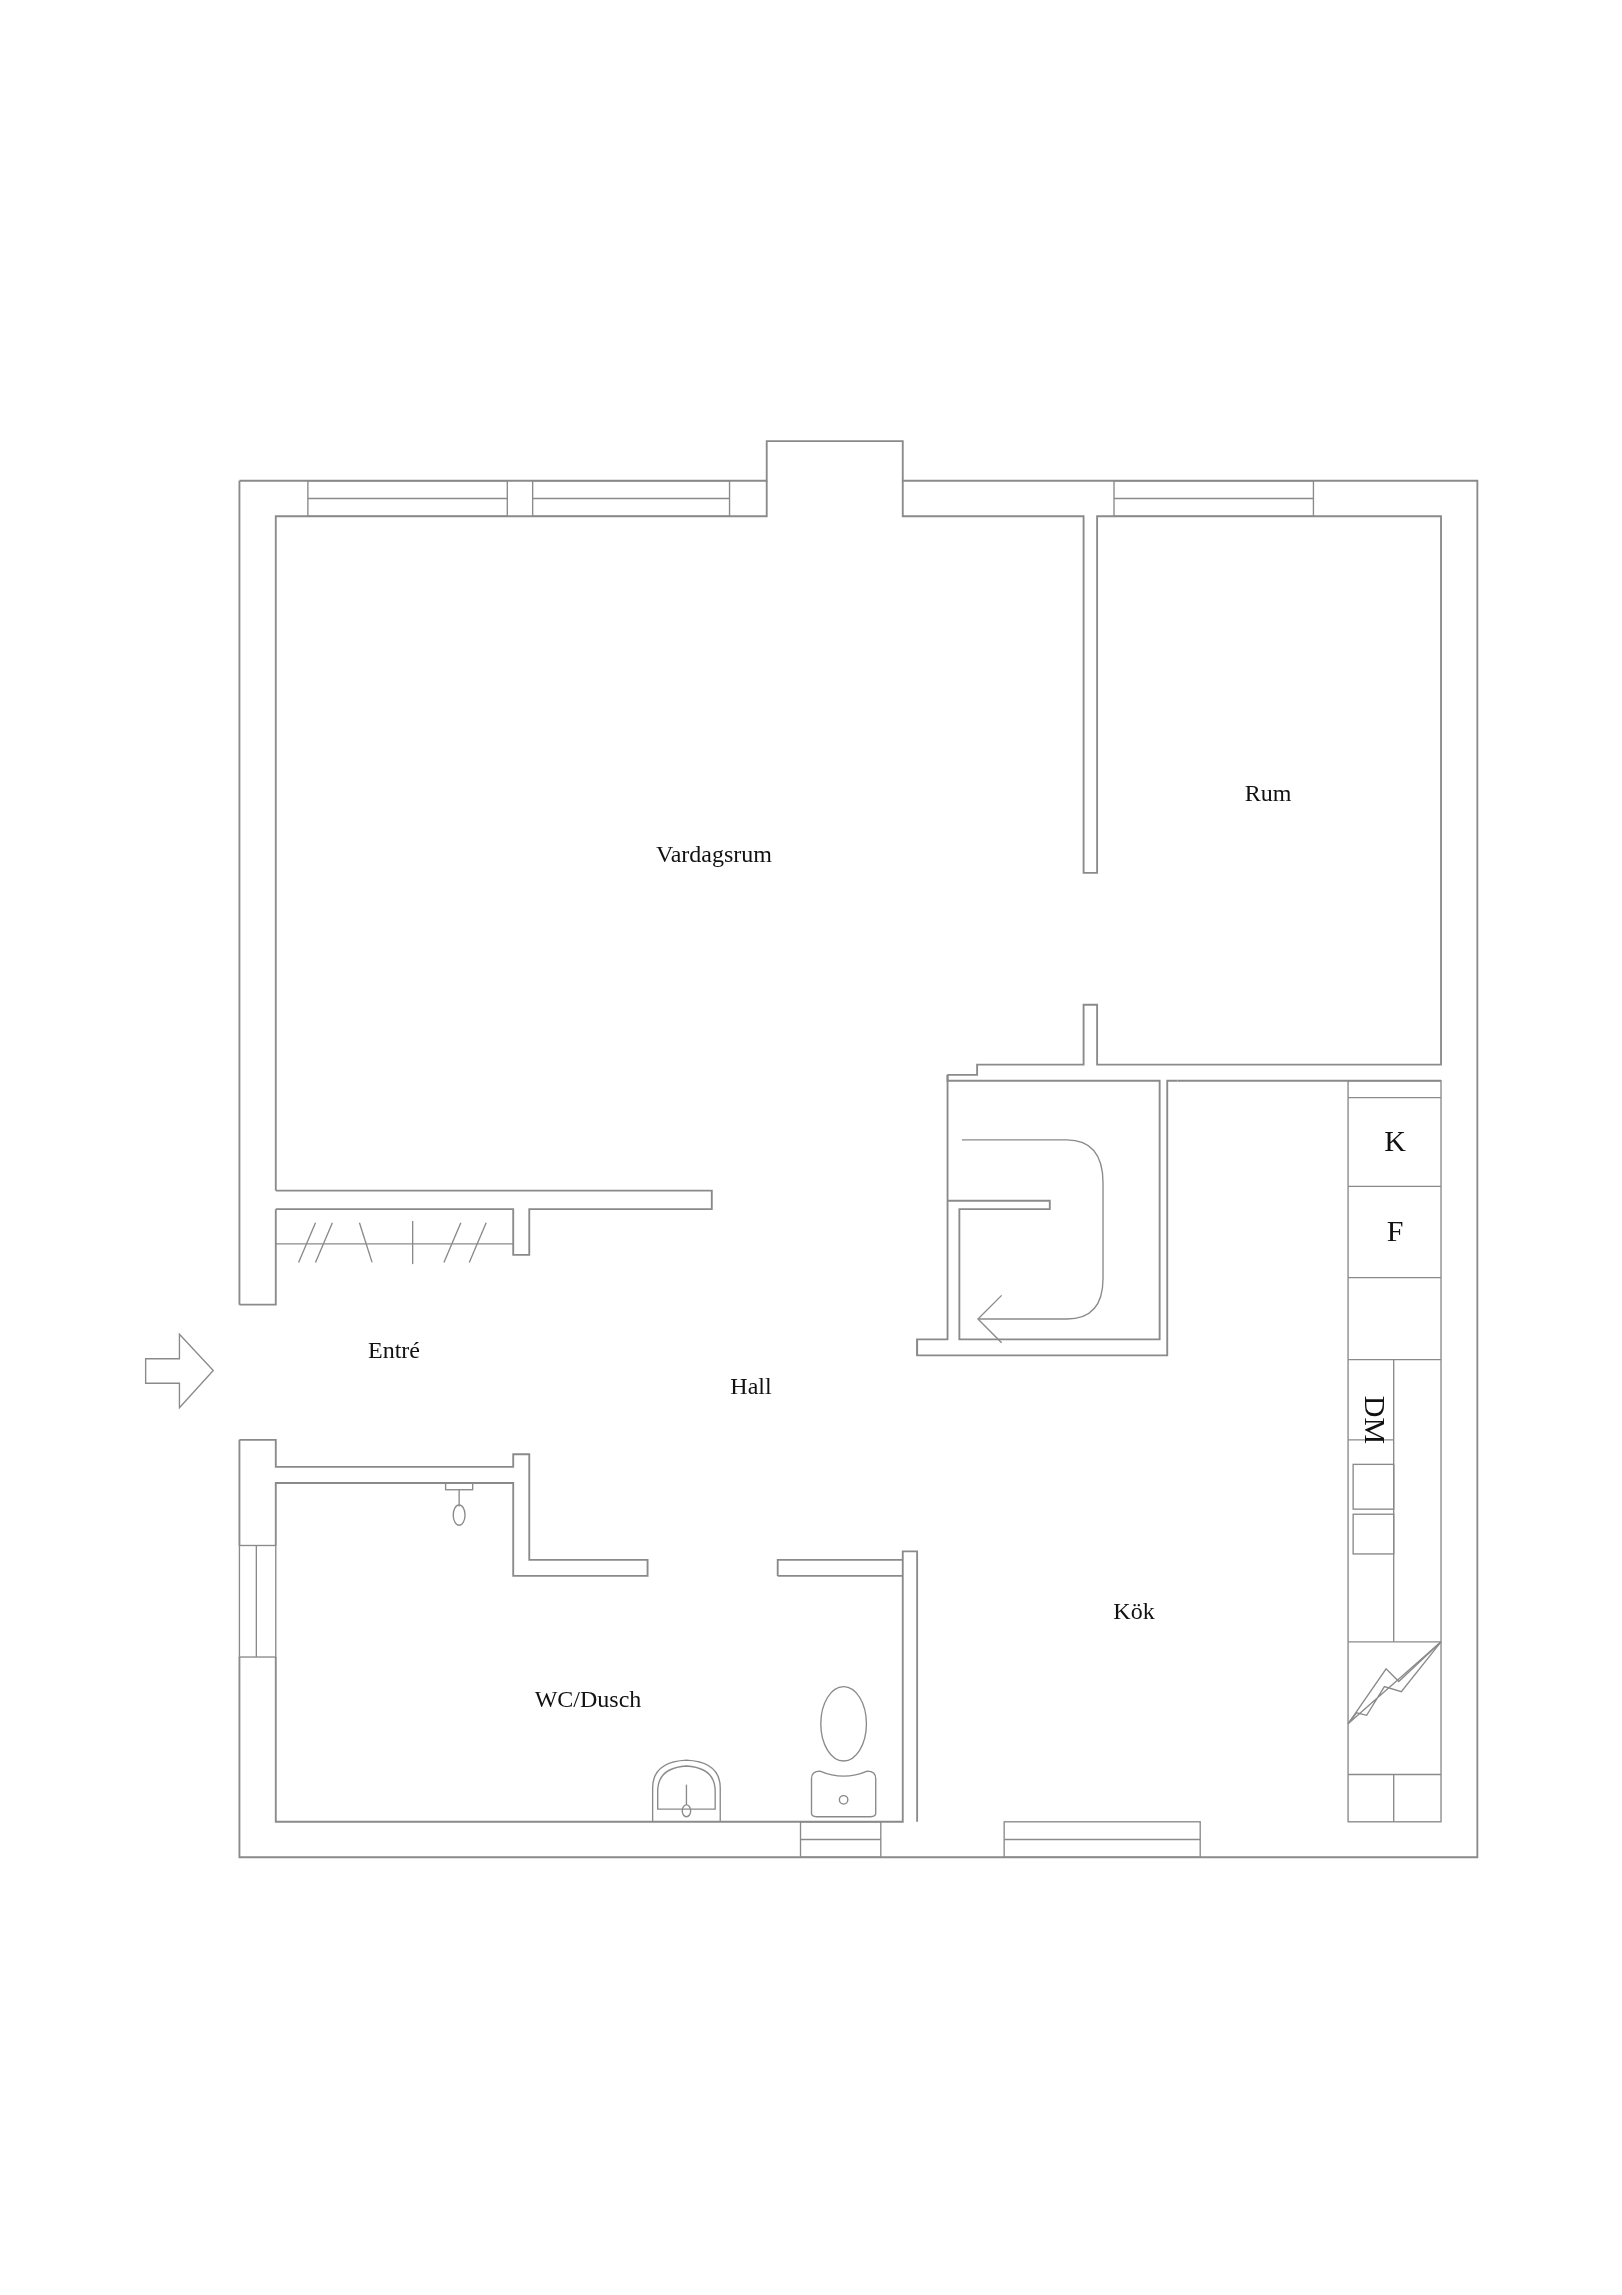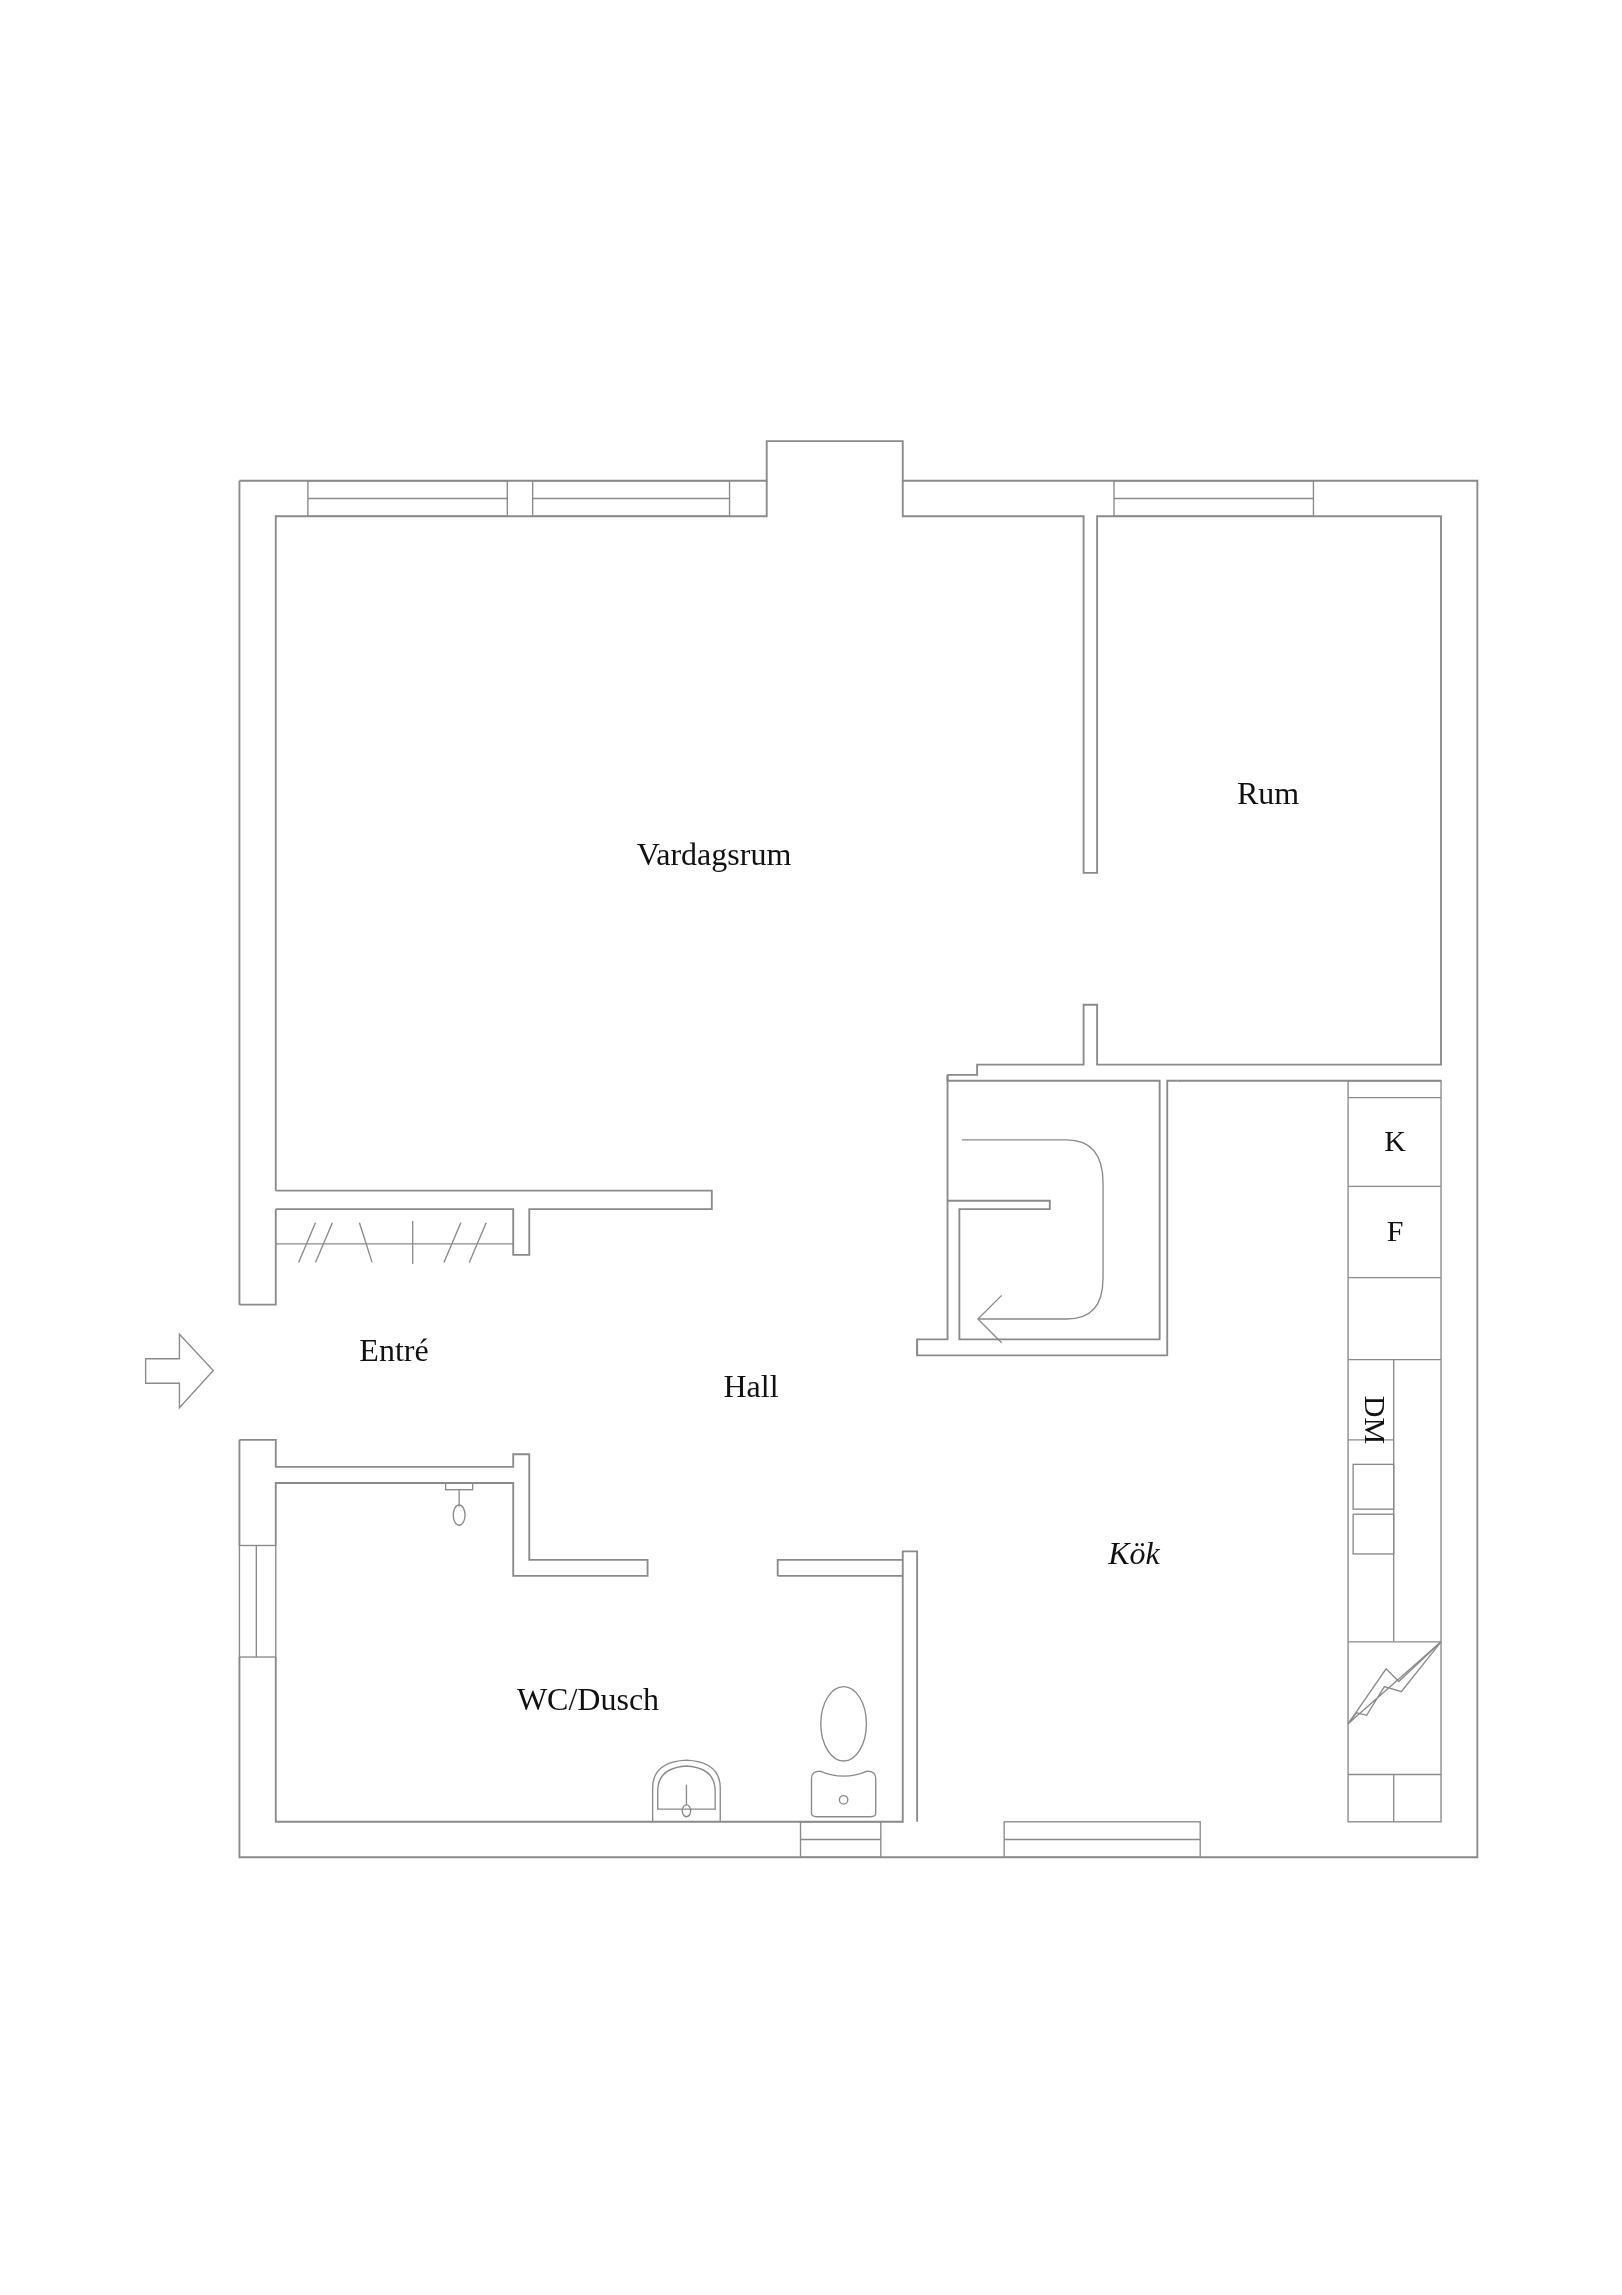--- a/index.html
+++ b/index.html
@@ -1,20 +1,20 @@
 <!DOCTYPE html>
 <html style="font-size:13.5px"><head>
 <meta charset="utf-8">
 <style>
   html,body{margin:0;padding:0;background:#ffffff;}
   body{width:1623px;height:2295px;position:relative;overflow:hidden;}
   #plan{position:absolute;left:0;top:0;width:1623px;height:2295px;}
   .w{fill:none;stroke:#8a8a8a;stroke-width:2.2;}
   .t{fill:none;stroke:#8a8a8a;stroke-width:1.6;}
-  .lbl{position:absolute;font-family:"Liberation Serif","DejaVu Serif",serif;color:#111;font-size:32px;white-space:nowrap;transform:translate(-50%,-50%);}
+  .lbl{position:absolute;font-family:"Liberation Serif","DejaVu Serif",serif;color:#111;font-size:24px;white-space:nowrap;transform:translate(-50%,-50%);}
   .lbl.sm{font-size:30px;}
   .lbl.rot{transform:translate(-50%,-50%) rotate(90deg);}
 </style>
 </head>
 <body>
 
 <svg id="plan" viewBox="0 0 1920 2716" xmlns="http://www.w3.org/2000/svg">
 
   <g>
 
@@ -121,18 +121,18 @@
     <path class="t" d="M960,2146 V2105 Q960,2096 970,2096 Q998,2108 1026,2096 Q1036,2096 1036,2105 V2146 Q1036,2150 1030,2150 H966 Q960,2150 960,2146 Z"></path>
     <circle class="t" cx="998" cy="2130" r="5"></circle>
   </g>
 </svg>
 
 <div class="lbl" style="left:674px;top:854px;margin-left:40px;">Vardagsrum</div>
 <div class="lbl" style="left:1268px;top:793px;">Rum</div>
 <div class="lbl" style="left:394px;top:1350px;">Entré</div>
 <div class="lbl" style="left:751px;top:1386px;">Hall</div>
 <div class="lbl" style="left:588px;top:1699px;font-family:Liberation Serif, serif;">WC/Dusch</div>
-<div class="lbl" style="left:1134px;top:1553px;font-style:italic;">Kök</div>
+<div class="lbl" style="left:1134px;top:1611px;">Kök</div>
 
 <div class="lbl sm" style="left:1395px;top:1141px;">K</div>
 <div class="lbl sm" style="left:1395px;top:1231px;">F</div>
 <div class="lbl sm rot" style="left:1375px;top:1420px;">DM</div>
 
 
 </body></html>

